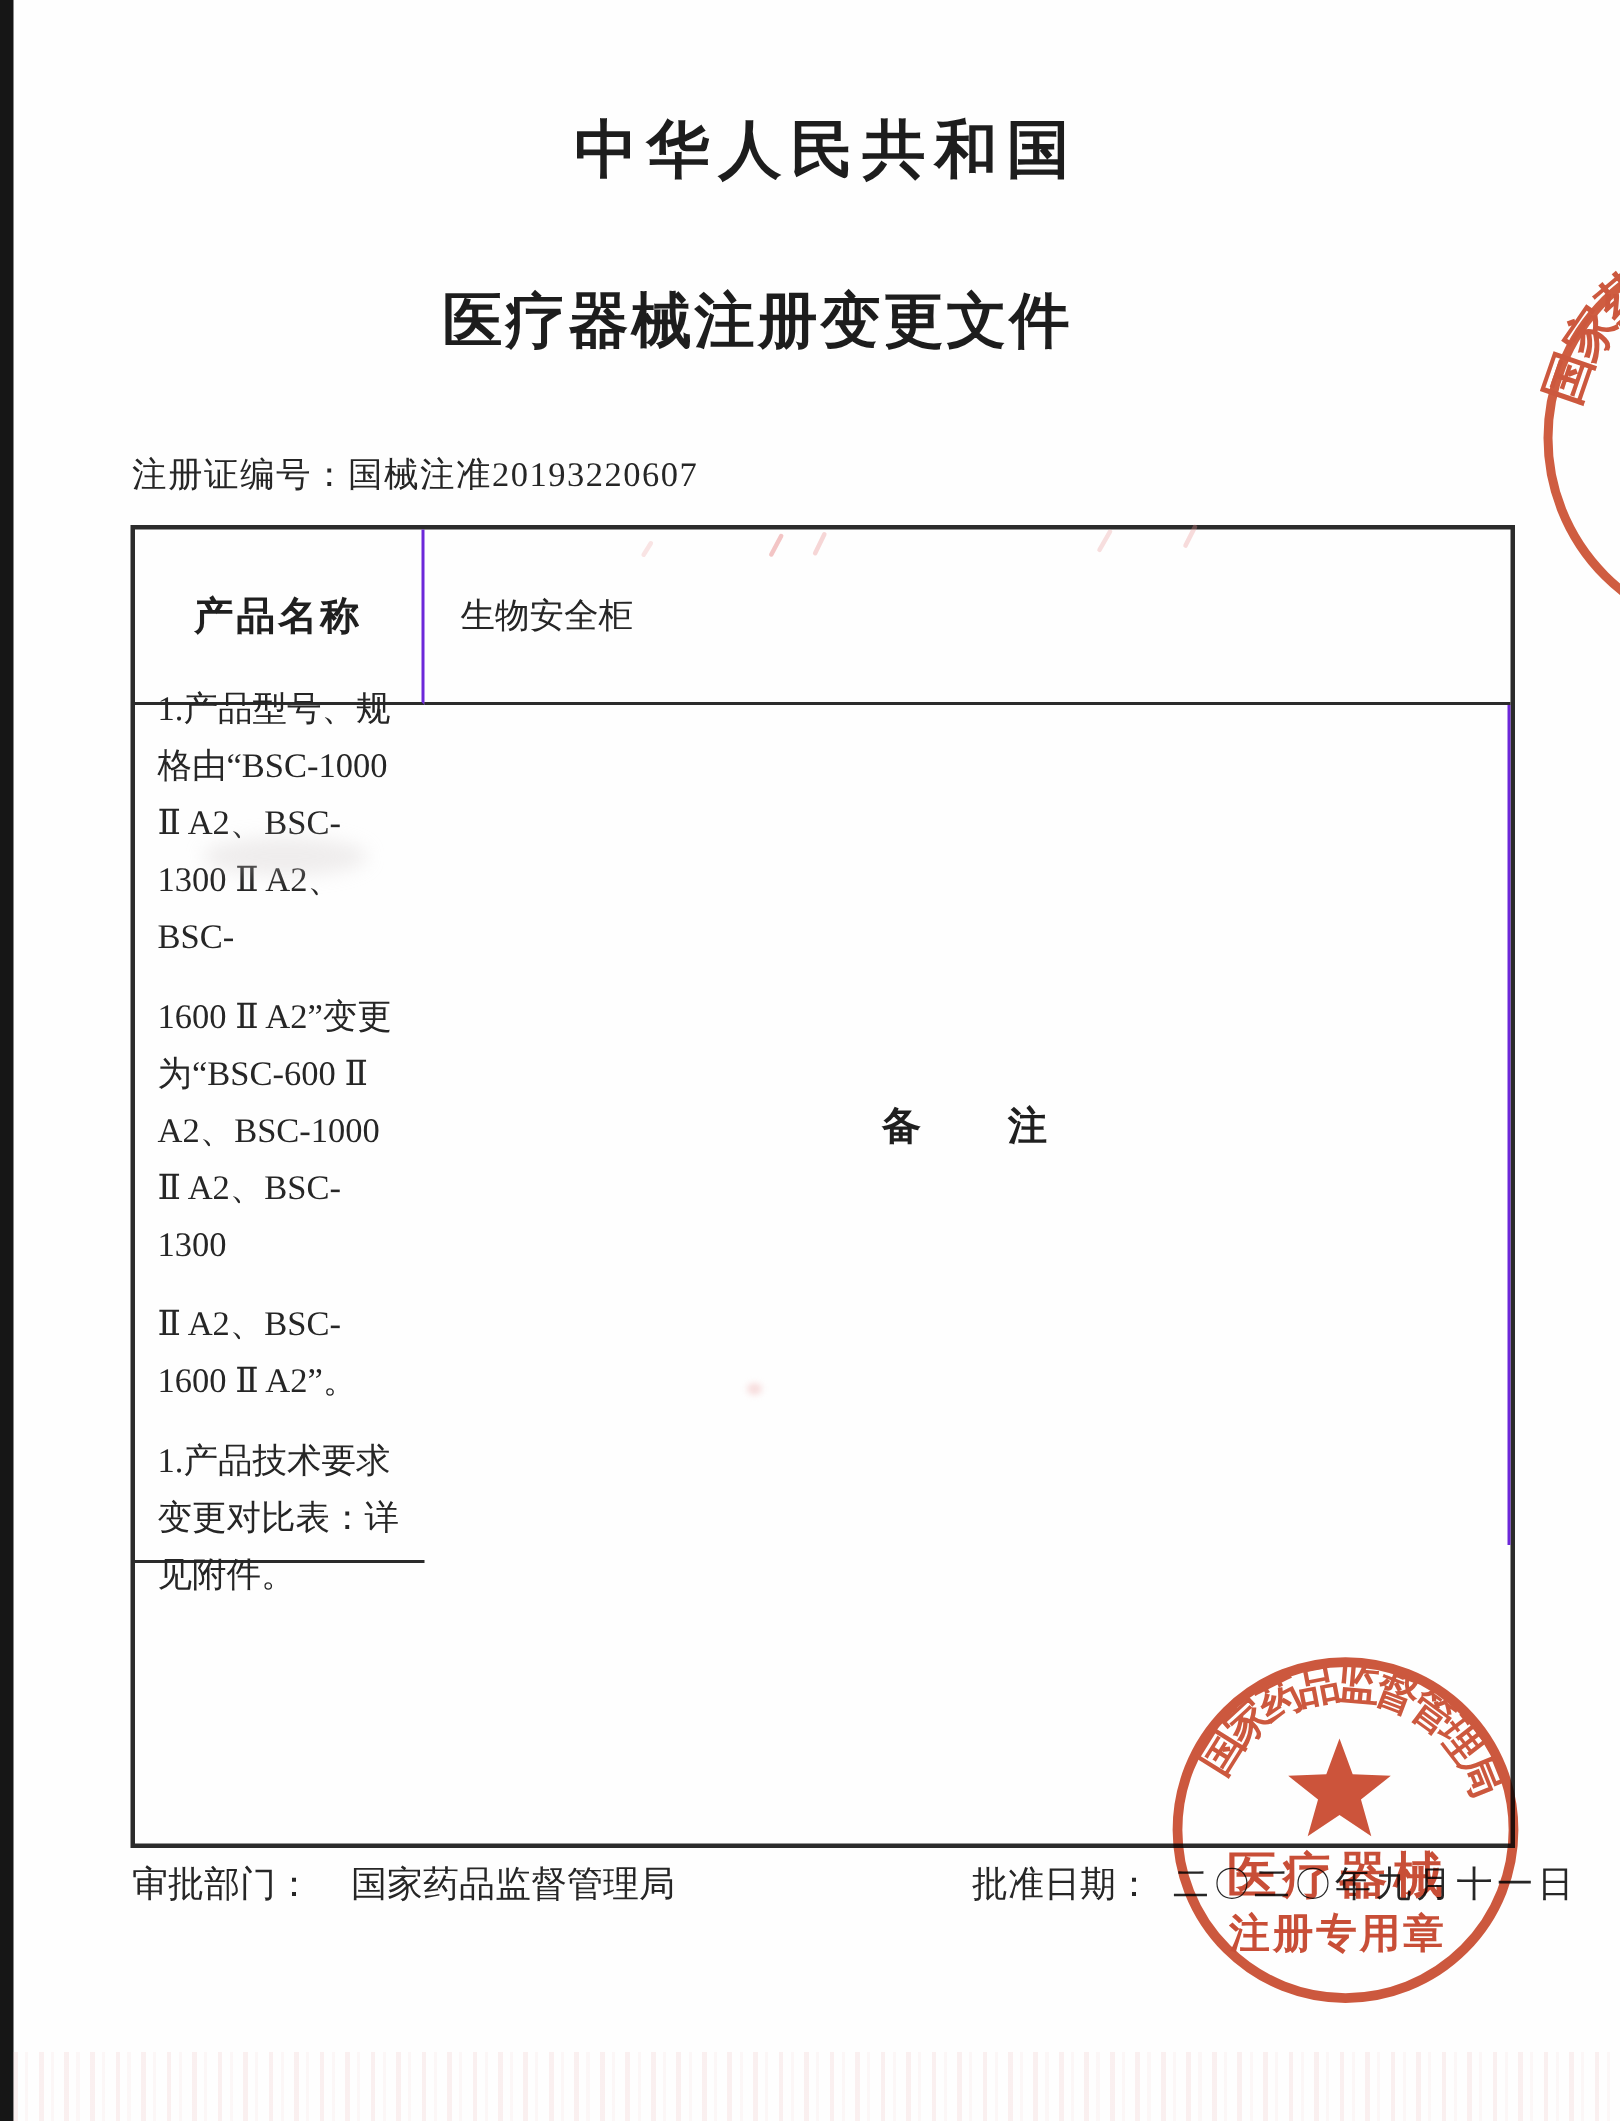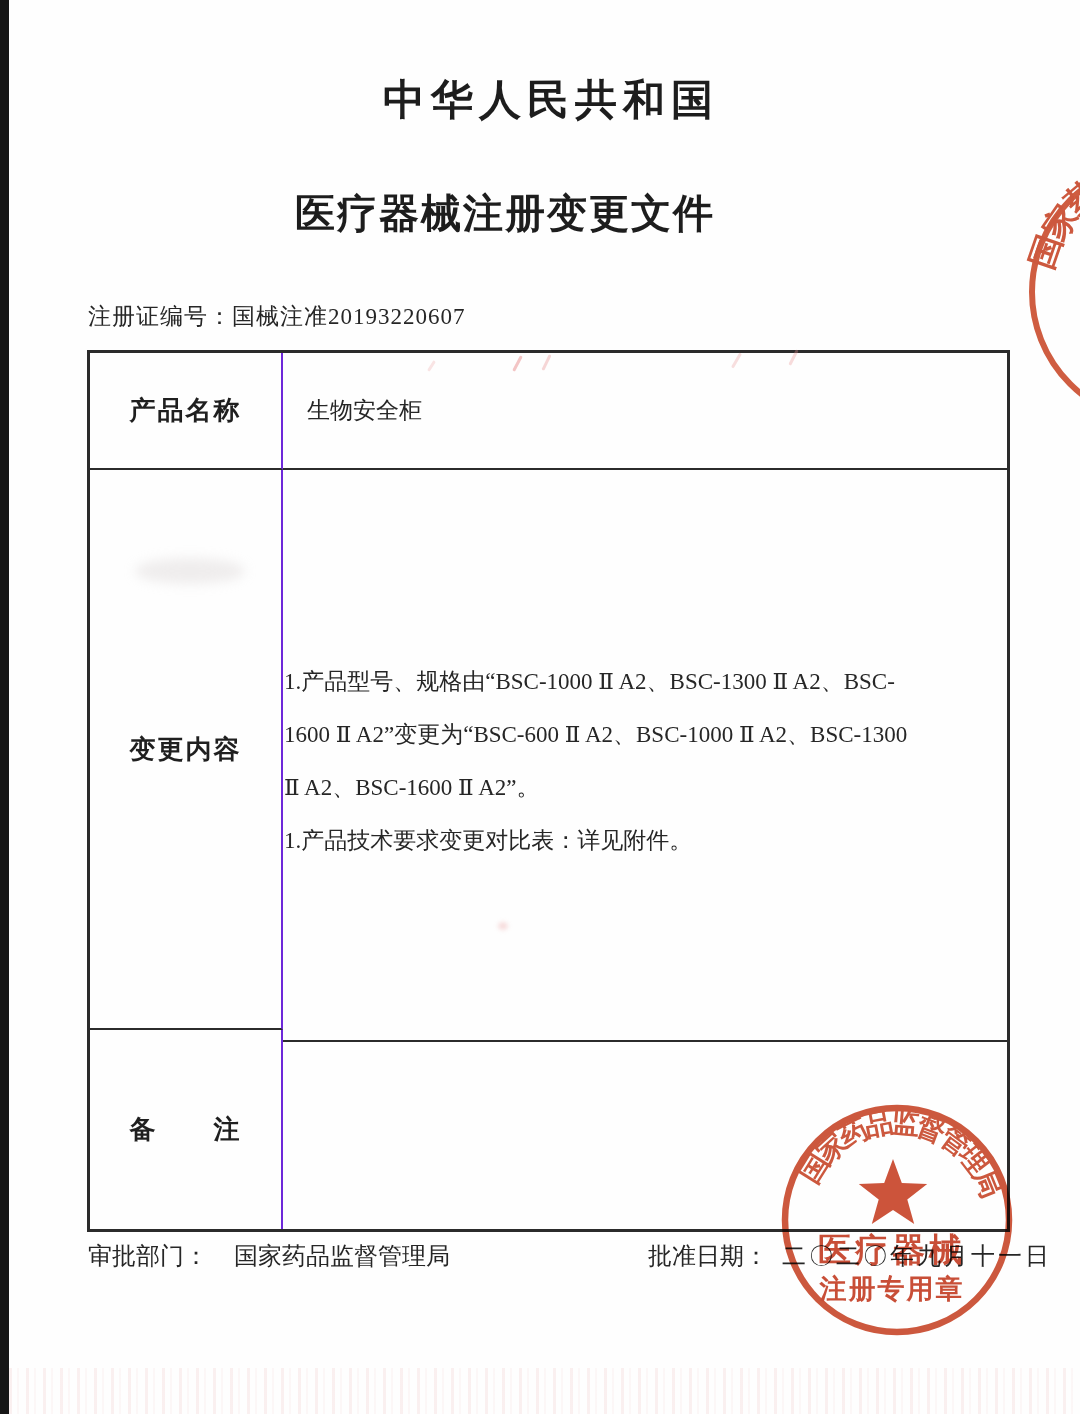--- a/index.html
+++ b/index.html
@@ -33,21 +33,21 @@
   .label-cell {
     border-right:2px solid #6d28d9;
     display:flex; align-items:center; justify-content:center;
     font-size:26px; font-weight:bold; color:#1f1f1f; letter-spacing:2px;
   }
   .content-cell {
     display:flex; flex-direction:column; justify-content:center;
     font-size:23px; color:#262626; padding-left:24px; padding-right:14px;
   }
   .row-border { border-bottom:2px solid #2b2b2b; }
-  .content-change { padding-left:1px; transform:translateY(12px);gap:15px; }
+  .content-change { padding-left:15px; transform:translateY(12px);gap:15px; }
   .content-change .line { line-height:38px; }
   .content-single { line-height:30px; }
   
   .footer-left {
     position:absolute; left:88px; top:1240px; font-size:24px; color:#262626;
   }
   .footer-left .value { margin-left:26px; }
   .footer-right {
     position:absolute; left:648px; top:1240px; font-size:24px; color:#262626;
   }
@@ -86,21 +86,20 @@
 <div class="reg-line">
   <span>注册证编号：</span><span>国械注准20193220607</span>
 </div>
 
 <div class="doc-table">
   <div class="cell label-cell row-border">产品名称</div>
   <div class="cell content-cell row-border">
     <div class="content-single">生物安全柜</div>
   </div>
 
-  <div class="cell label-cell row-border">变更内容</div>
   <div class="cell content-cell content-change row-border">
     <div class="line">1.产品型号、规格由“BSC-1000 Ⅱ A2、BSC-1300 Ⅱ A2、BSC-</div>
     <div class="line">1600 Ⅱ A2”变更为“BSC-600 Ⅱ A2、BSC-1000 Ⅱ A2、BSC-1300</div>
     <div class="line">Ⅱ A2、BSC-1600 Ⅱ A2”。</div>
     <div class="line">1.产品技术要求变更对比表：详见附件。</div>
   </div>
 
   <div class="cell label-cell">备　　注</div>
 </div>
 

